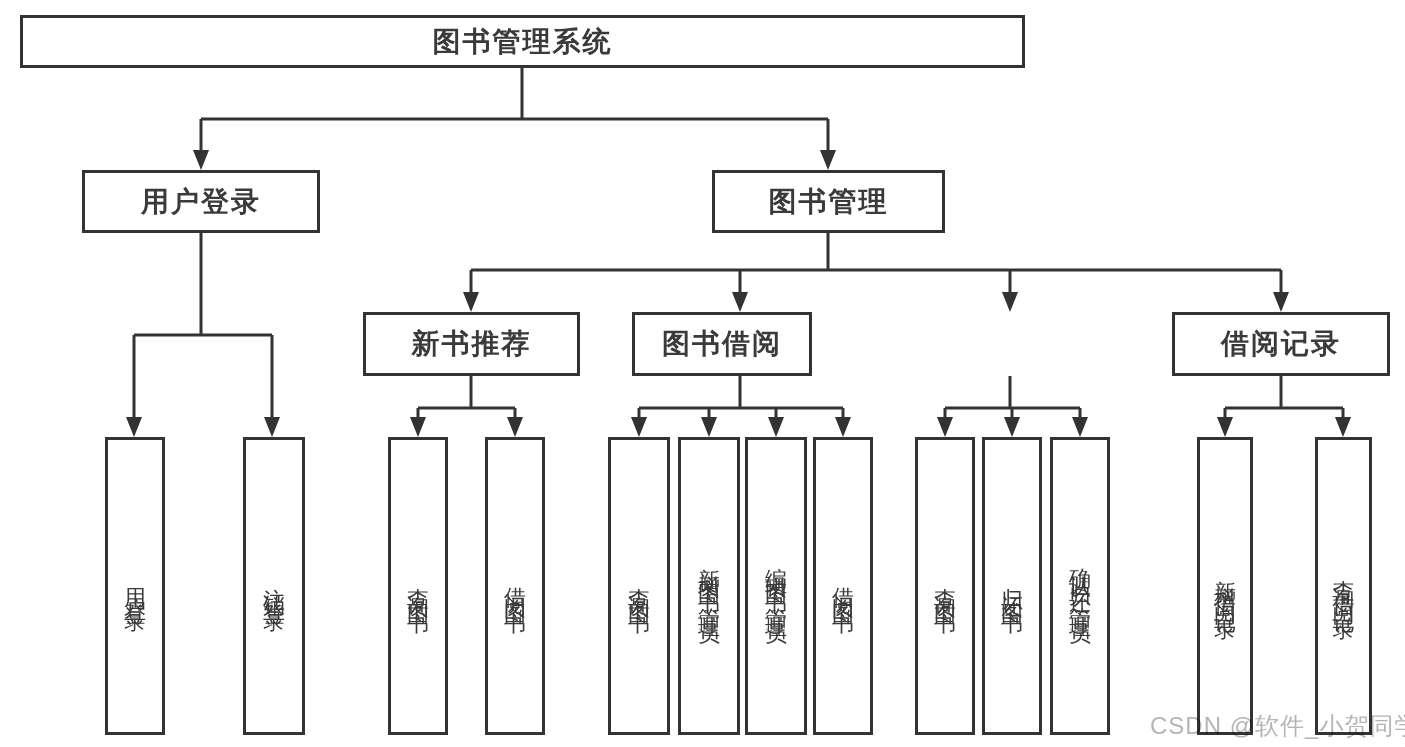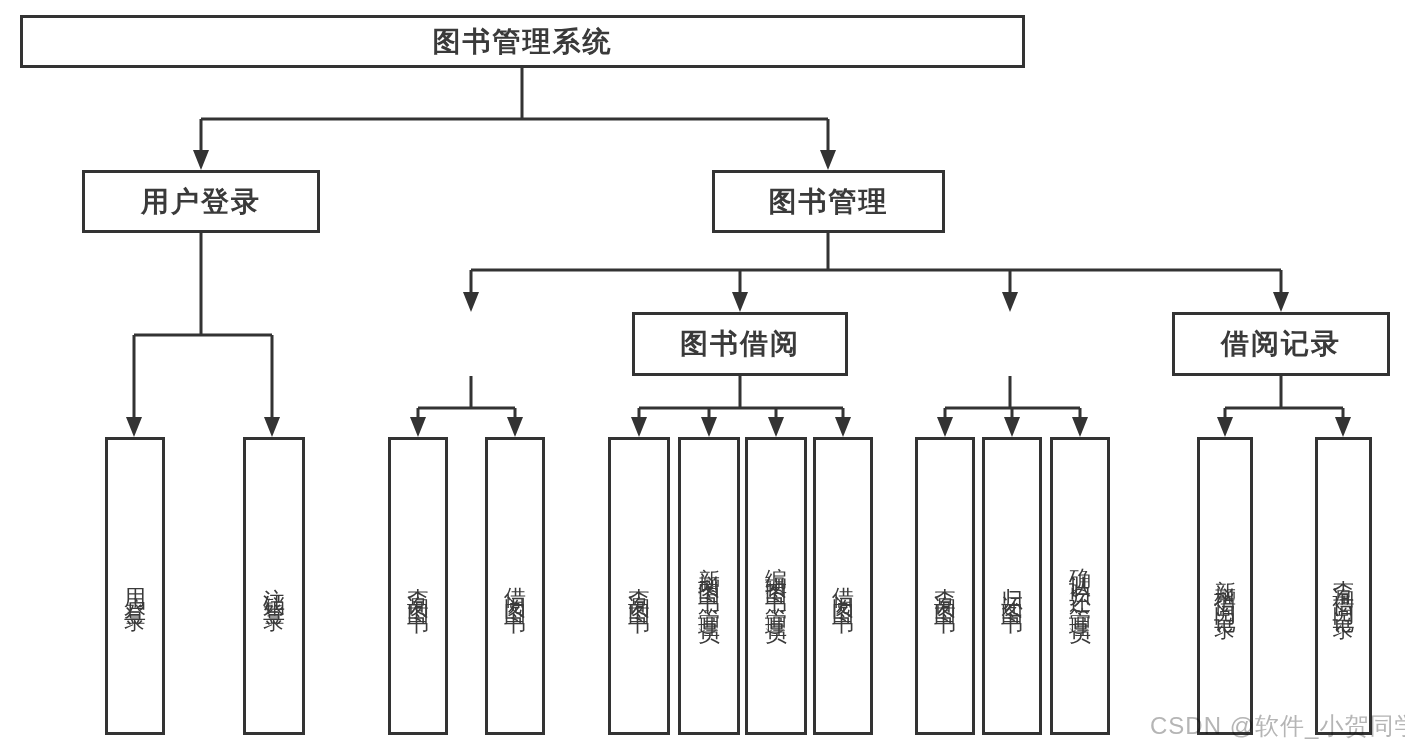--- a/index.html
+++ b/index.html
@@ -103,21 +103,24 @@
     <span class="label">图书管理系统</span>
   </div>
 
   <div class="node h-node" style="left:82px;top:170px;width:238px;height:63px;">
     <span class="label">用户登录</span>
   </div>
   <div class="node h-node" style="left:712px;top:170px;width:233px;height:63px;">
     <span class="label">图书管理</span>
   </div>
 
-  <div class="node h-node" style="left:632px;top:312px;width:216px;height:64px;">
+  <div class="node h-node" style="left:363px;top:312px;width:217px;height:64px;">
+    <span class="label">新书推荐</span>
+  </div>
+  <div class="node h-node" style="left:632px;top:312px;width:180px;height:64px;">
     <span class="label">图书借阅</span>
   </div>
   <div class="node h-node" style="left:1172px;top:312px;width:218px;height:64px;">
     <span class="label">借阅记录</span>
   </div>
 
   <div class="node v-node" style="left:105px;top:437px;width:60px;height:298px;">
     <span class="label">用户登录</span>
   </div>
   <div class="node v-node" style="left:243px;top:437px;width:62px;height:298px;">

